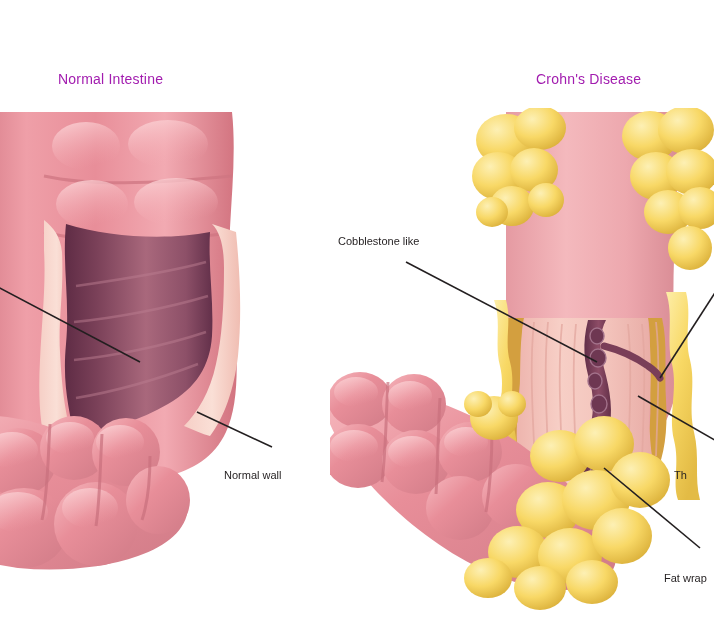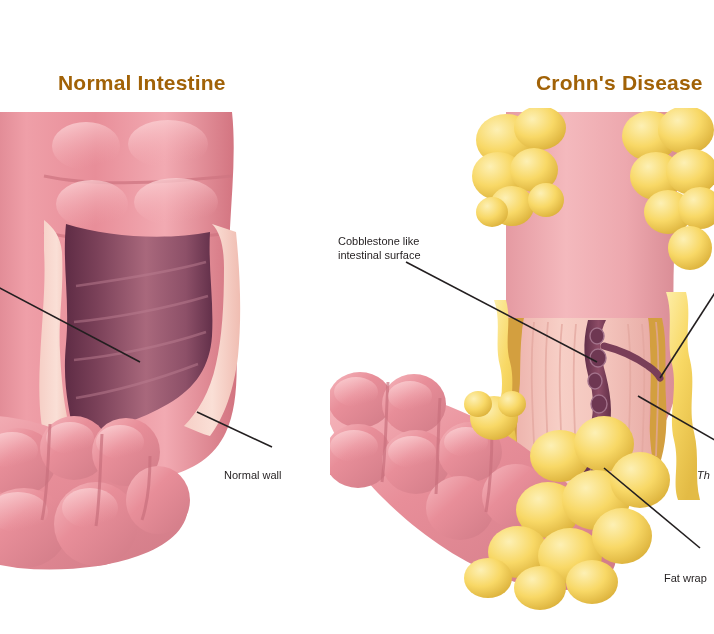--- a/index.html
+++ b/index.html
@@ -1,27 +1,27 @@
 <!DOCTYPE html>
 <html><head>
 <meta charset="utf-8">
 <style>
   html,body{margin:0;padding:0;background:#fff;}
   body{width:714px;height:634px;overflow:hidden;
        font-family:"Liberation Sans", sans-serif;}
   #stage{position:relative;width:714px;height:634px;background:#ffffff;overflow:hidden;}
   svg.layer{position:absolute;left:0;top:0;width:714px;height:634px;}
-  .title{position:absolute;font-size:21px;color:#a16207;font-weight:700;
+  .title{position:absolute;font-size:14px;color:#a21caf;font-weight:400;
          letter-spacing:.2px;white-space:nowrap;}
   #title-left{left:58px;top:71px;}
   #title-right{left:536px;top:71px;}
   .anno{position:absolute;font-size:11px;color:#231f20;line-height:1.28;white-space:nowrap;margin-top:16px;}
   #anno-cobble{left:338px;top:218px;}
   #anno-normalwall{left:224px;top:452px;}
-  #anno-thick{left:697px;top:452px;font-style:italic;}
+  #anno-thick{left:674px;top:452px;}
   #anno-fat{left:664px;top:555px;}
 </style>
 </head>
 <body>
 
 <div id="stage">
 
   <svg class="layer" viewBox="0 0 714 634" preserveAspectRatio="none">
     <defs>
       <linearGradient id="gWall" x1="0" y1="0" x2="1" y2="0">
@@ -270,21 +270,20 @@
     <line x1="660" y1="378" x2="718" y2="288" stroke="#231f20" stroke-width="1.6"></line>
     <line x1="638" y1="396" x2="718" y2="442" stroke="#231f20" stroke-width="1.6"></line>
     <line x1="604" y1="468" x2="700" y2="548" stroke="#231f20" stroke-width="1.6"></line>
   </svg>
 
   <div class="title" id="title-left">Normal Intestine</div>
   <div class="title" id="title-right">Crohn's Disease</div>
 
   <div class="anno" id="anno-cobble">
     <div>Cobblestone like</div>
-    <div>intestinal surface</div>
   </div>
 
   <div class="anno" id="anno-normalwall">Normal wall</div>
 
   <div class="anno" id="anno-thick">Th</div>
 
   <div class="anno" id="anno-fat">Fat wrap</div>
 
 </div>
 

